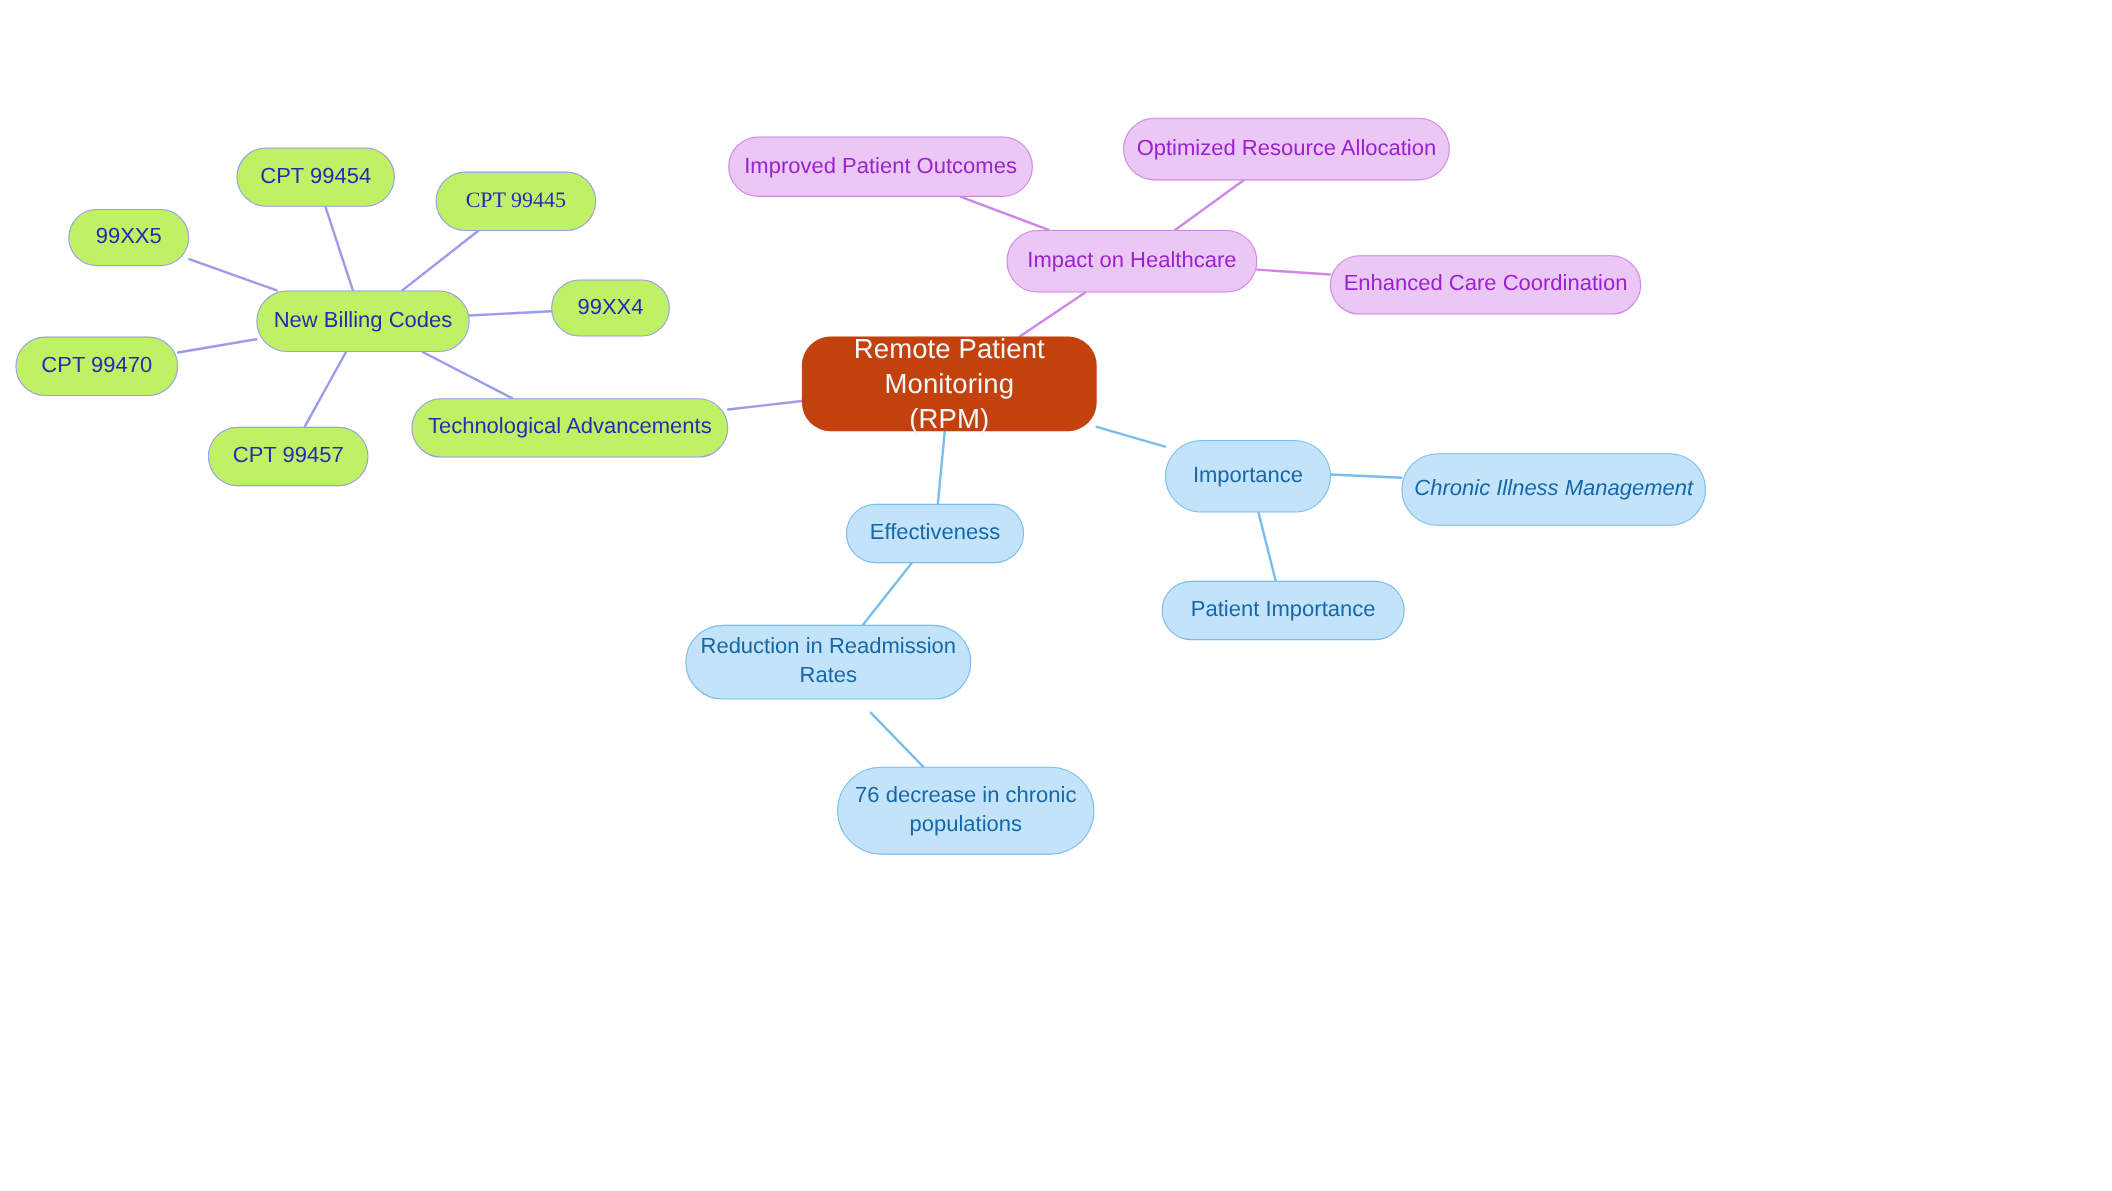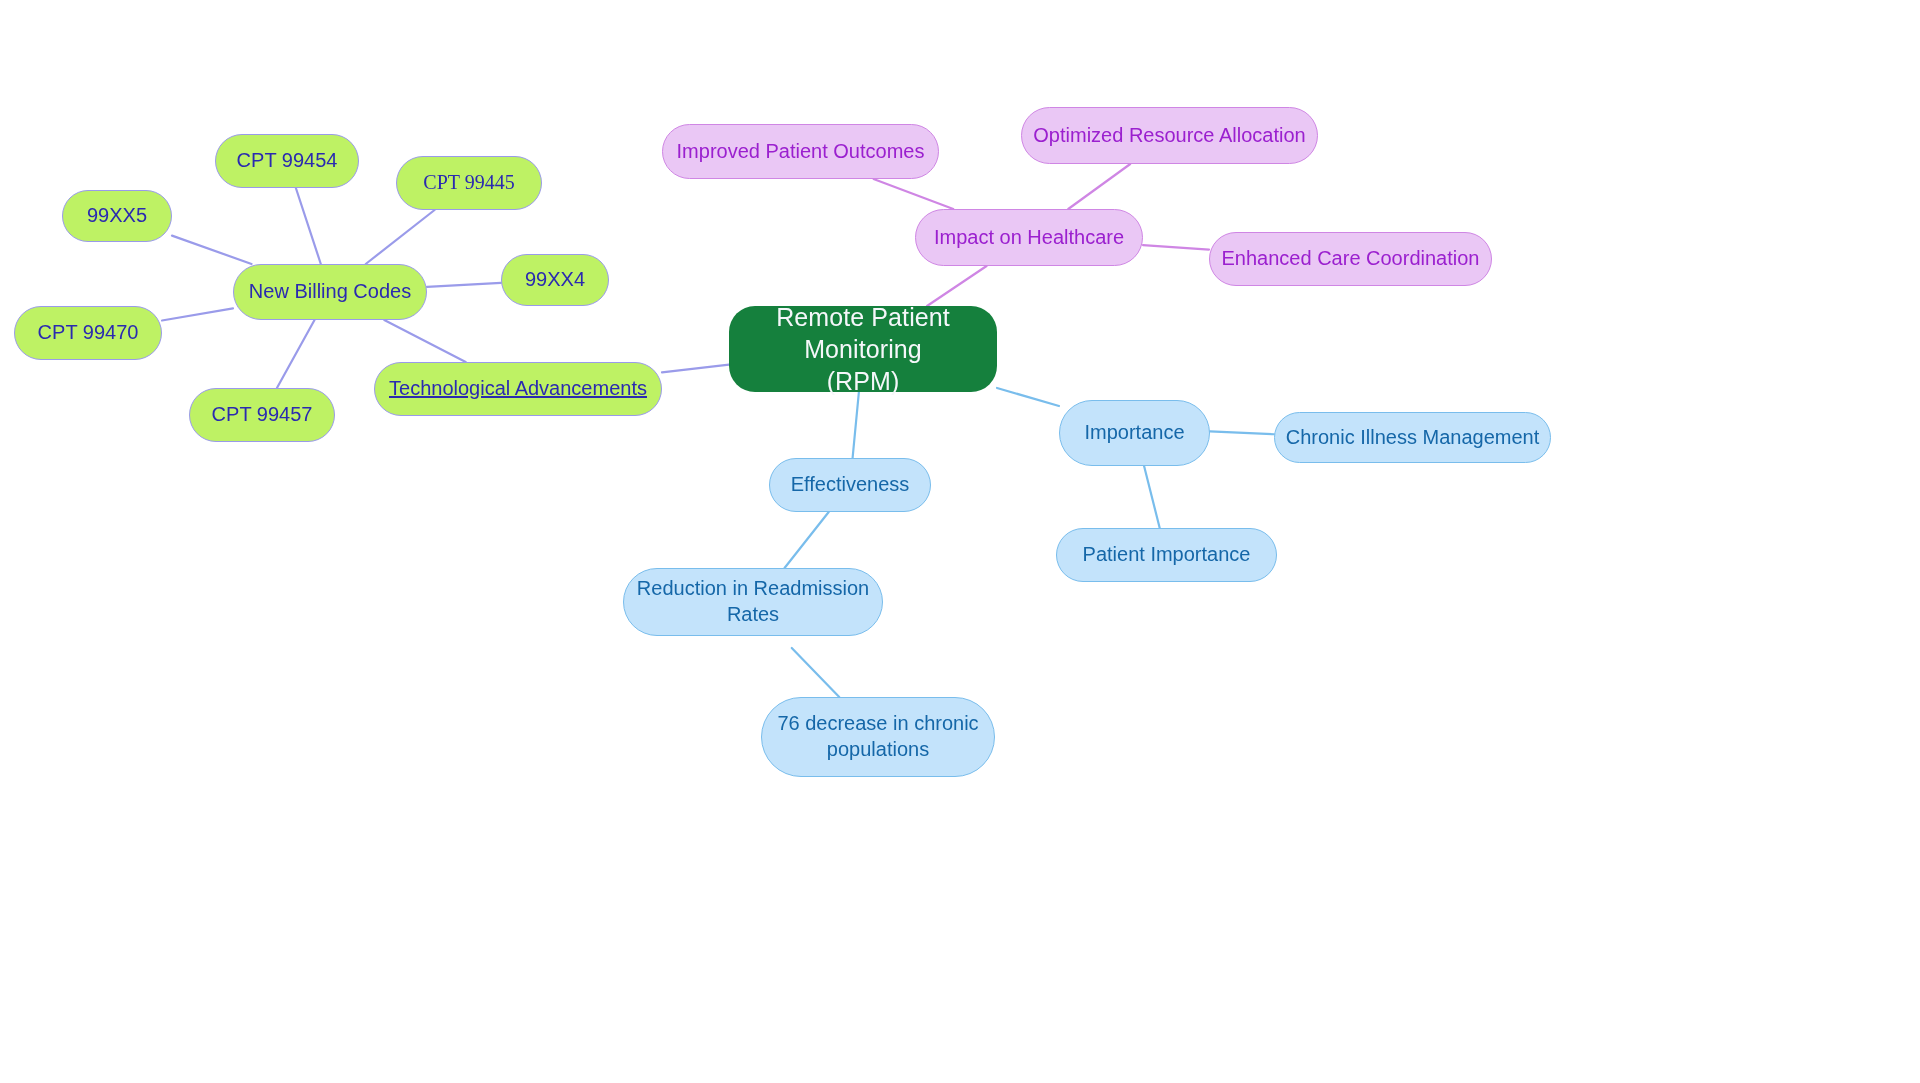--- a/index.html
+++ b/index.html
@@ -33,21 +33,21 @@
     border-radius: 999px;
     border-style: solid;
     border-width: 1.5px;
     line-height: 1.28;
     padding: 4px 10px;
     white-space: pre-line;
   }
   .node.root {
     border-radius: 26px;
     border-width: 0;
-    background: #15803d;
+    background: #c2410c;
     color: #f5f7fa;
     font-size: 25px;
     letter-spacing: 0.1px;
   }
   .node.purple {
     background: #bef264;
     border-color: #9a9bea;
     color: #2a2ab0;
   }
   .node.lilac {
@@ -88,27 +88,27 @@
   <div id="node-layer">
       <div class="node root" style="left: 729px; top: 306px; width: 268px; height: 86px; font-size: 25px;">Remote Patient Monitoring
 (RPM)</div>
       <div class="node purple" style="left: 233px; top: 264px; width: 194px; height: 56px; font-size: 20px; text-align: center;">New Billing Codes</div>
       <div class="node purple" style="left: 215px; top: 134px; width: 144px; height: 54px; font-size: 20px;">CPT 99454</div>
       <div class="node purple" style="left: 62px; top: 190px; width: 110px; height: 52px; font-size: 20px;">99XX5</div>
       <div class="node purple" style="left: 14px; top: 306px; width: 148px; height: 54px; font-size: 20px;">CPT 99470</div>
       <div class="node purple" style="left: 189px; top: 388px; width: 146px; height: 54px; font-size: 20px;">CPT 99457</div>
       <div class="node purple" style="left: 396px; top: 156px; width: 146px; height: 54px; font-size: 20px; font-family: Liberation Serif, serif;">CPT 99445</div>
       <div class="node purple" style="left: 501px; top: 254px; width: 108px; height: 52px; font-size: 20px;">99XX4</div>
-      <div class="node purple" style="left: 374px; top: 362px; width: 288px; height: 54px; font-size: 20px; text-decoration: underline;">Technological Advancements</div>
+      <div class="node purple" style="left: 374px; top: 362px; width: 288px; height: 54px; font-size: 20px;">Technological Advancements</div>
       <div class="node lilac" style="left: 915px; top: 209px; width: 228px; height: 57px; font-size: 20px;">Impact on Healthcare</div>
       <div class="node lilac" style="left: 662px; top: 124px; width: 277px; height: 55px; font-size: 20px;">Improved Patient Outcomes</div>
       <div class="node lilac" style="left: 1021px; top: 107px; width: 297px; height: 57px; font-size: 20px;">Optimized Resource Allocation</div>
       <div class="node lilac" style="left: 1209px; top: 232px; width: 283px; height: 54px; font-size: 20px;">Enhanced Care Coordination</div>
       <div class="node blue" style="left: 1059px; top: 400px; width: 151px; height: 66px; font-size: 20px;">Importance</div>
-      <div class="node blue" style="left: 1274px; top: 412px; width: 277px; height: 51px; font-size: 20px;">Chronic Illness Management</div>
+      <div class="node blue" style="left: 1274px; top: 412px; width: 277px; height: 66px; font-size: 20px; font-style: italic;">Chronic Illness Management</div>
       <div class="node blue" style="left: 1056px; top: 528px; width: 221px; height: 54px; font-size: 20px;">Patient Importance</div>
       <div class="node blue" style="left: 769px; top: 458px; width: 162px; height: 54px; font-size: 20px;">Effectiveness</div>
       <div class="node blue" style="left: 623px; top: 568px; width: 260px; height: 68px; font-size: 20px;">Reduction in Readmission
 Rates</div>
       <div class="node blue" style="left: 761px; top: 697px; width: 234px; height: 80px; font-size: 20px;">76 decrease in chronic
 populations</div>
     </div>
 </div>
 
 </body></html>

